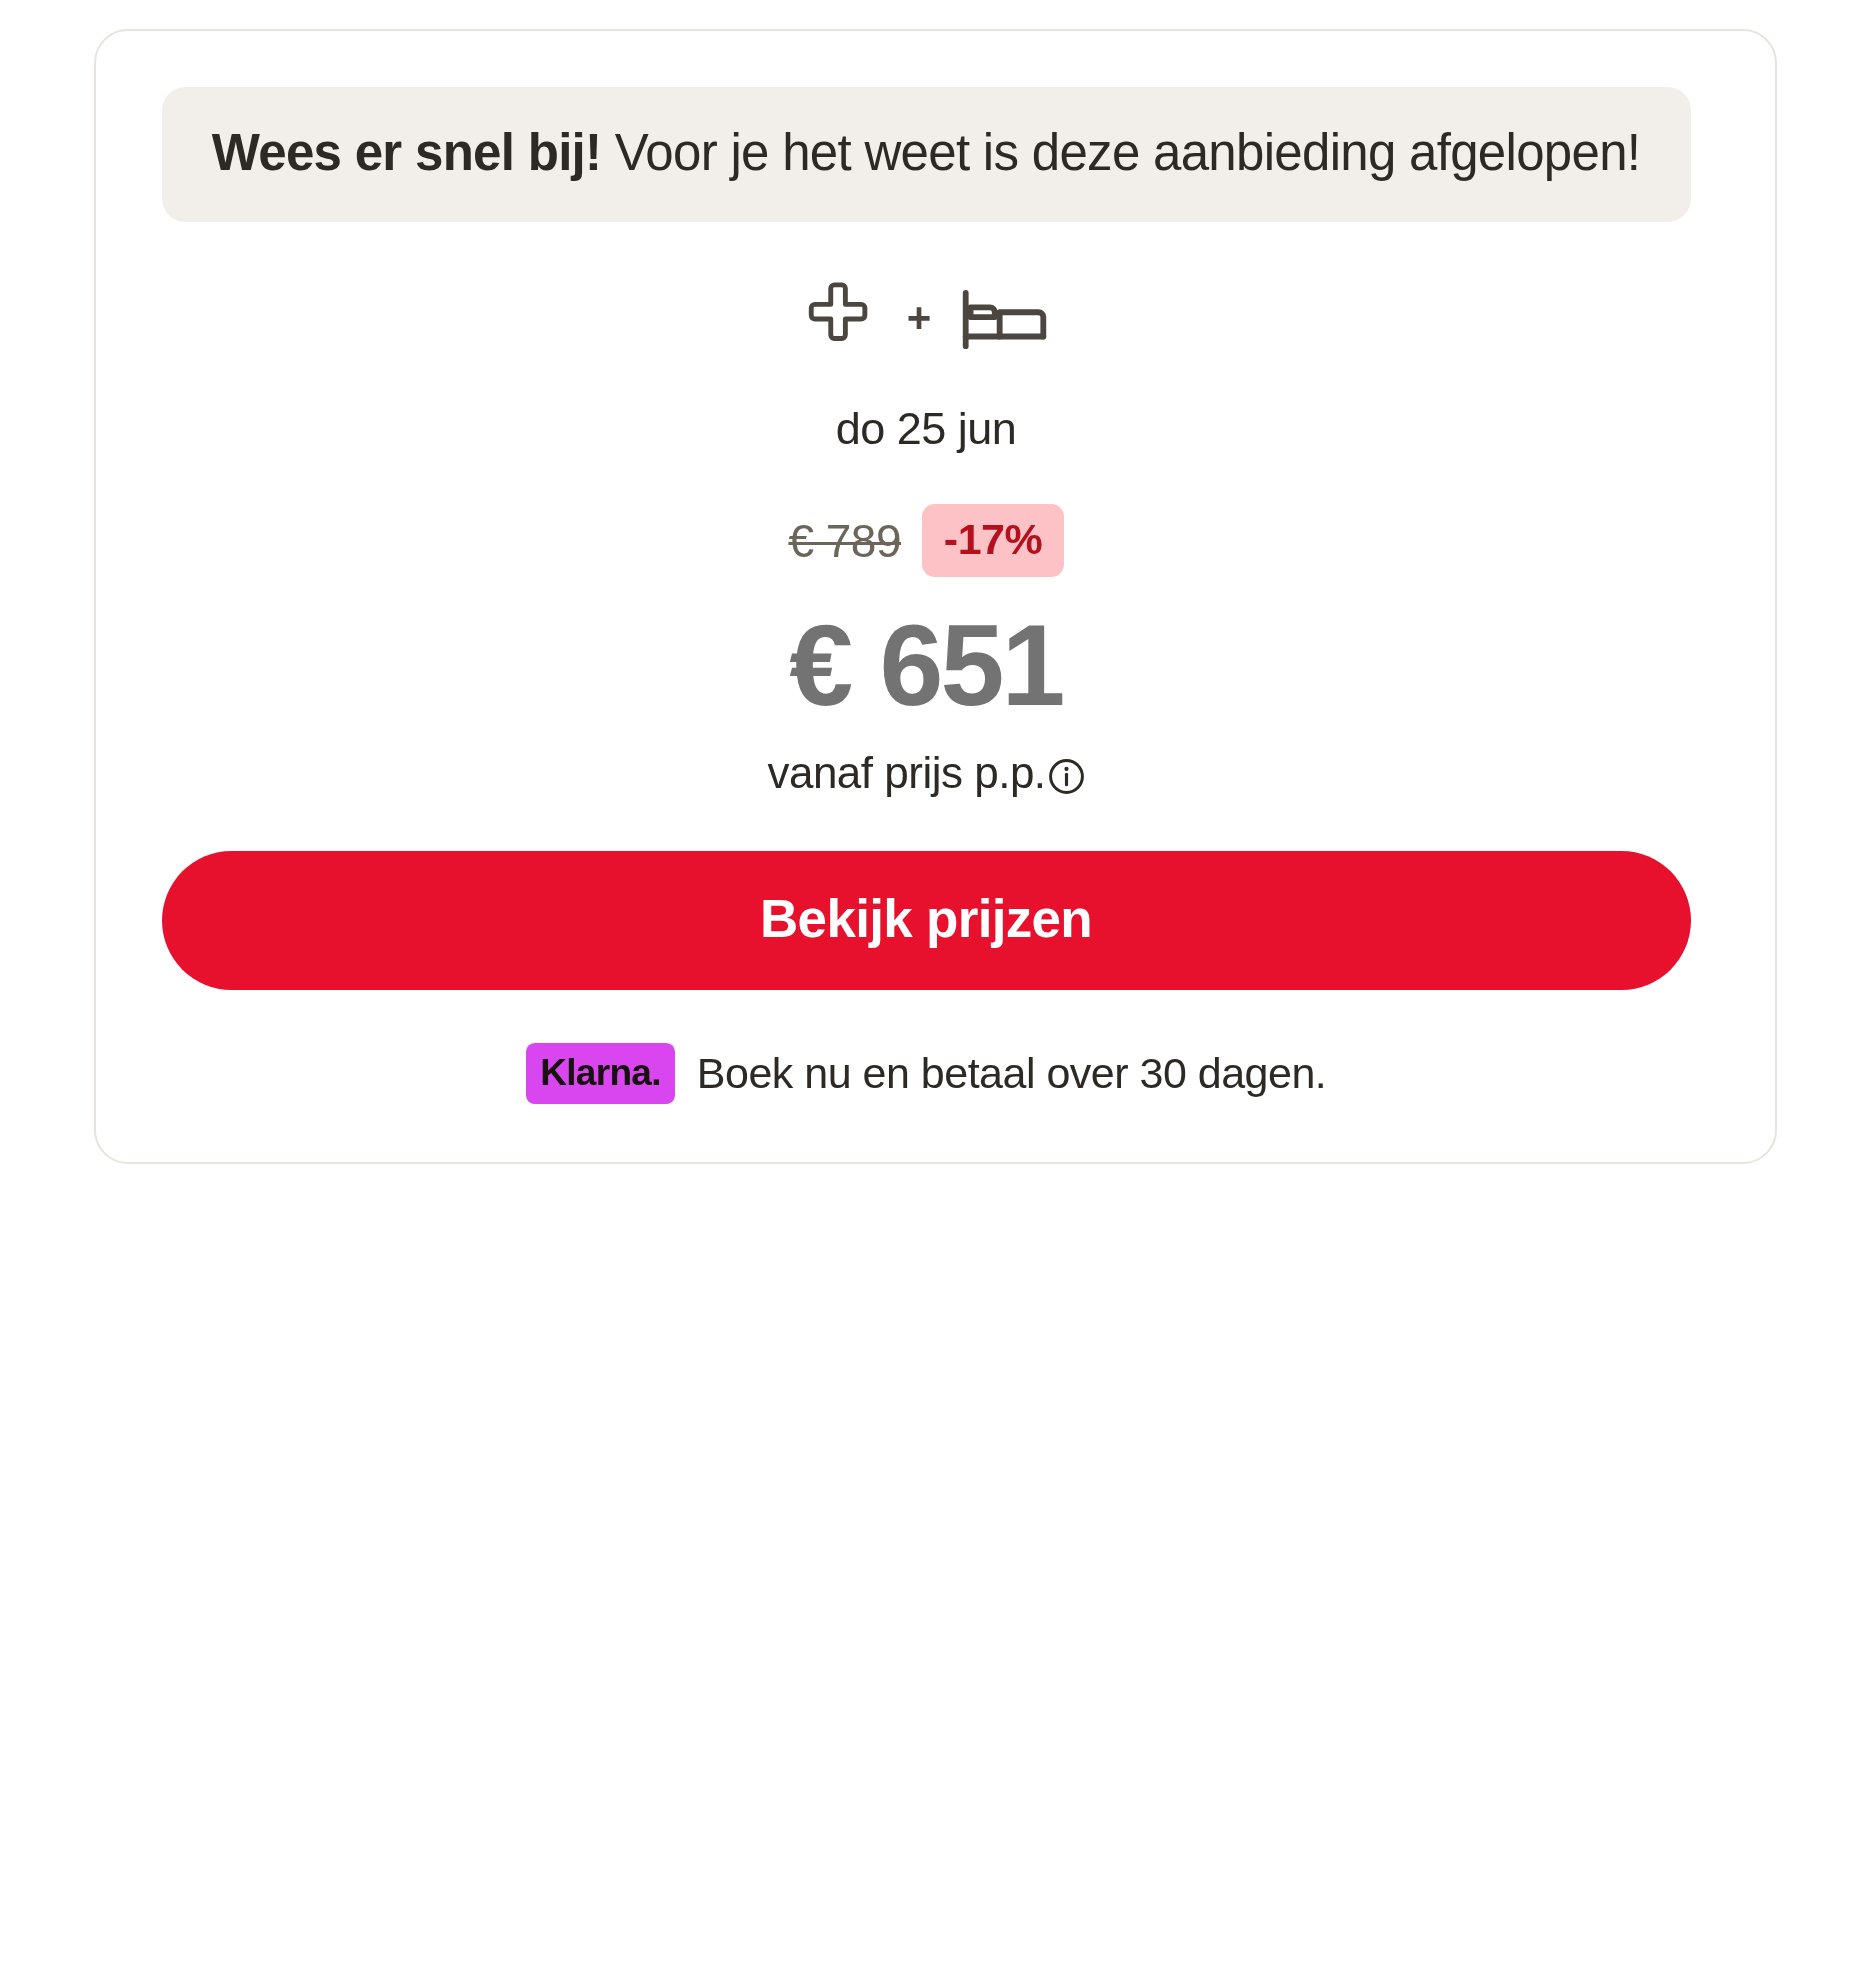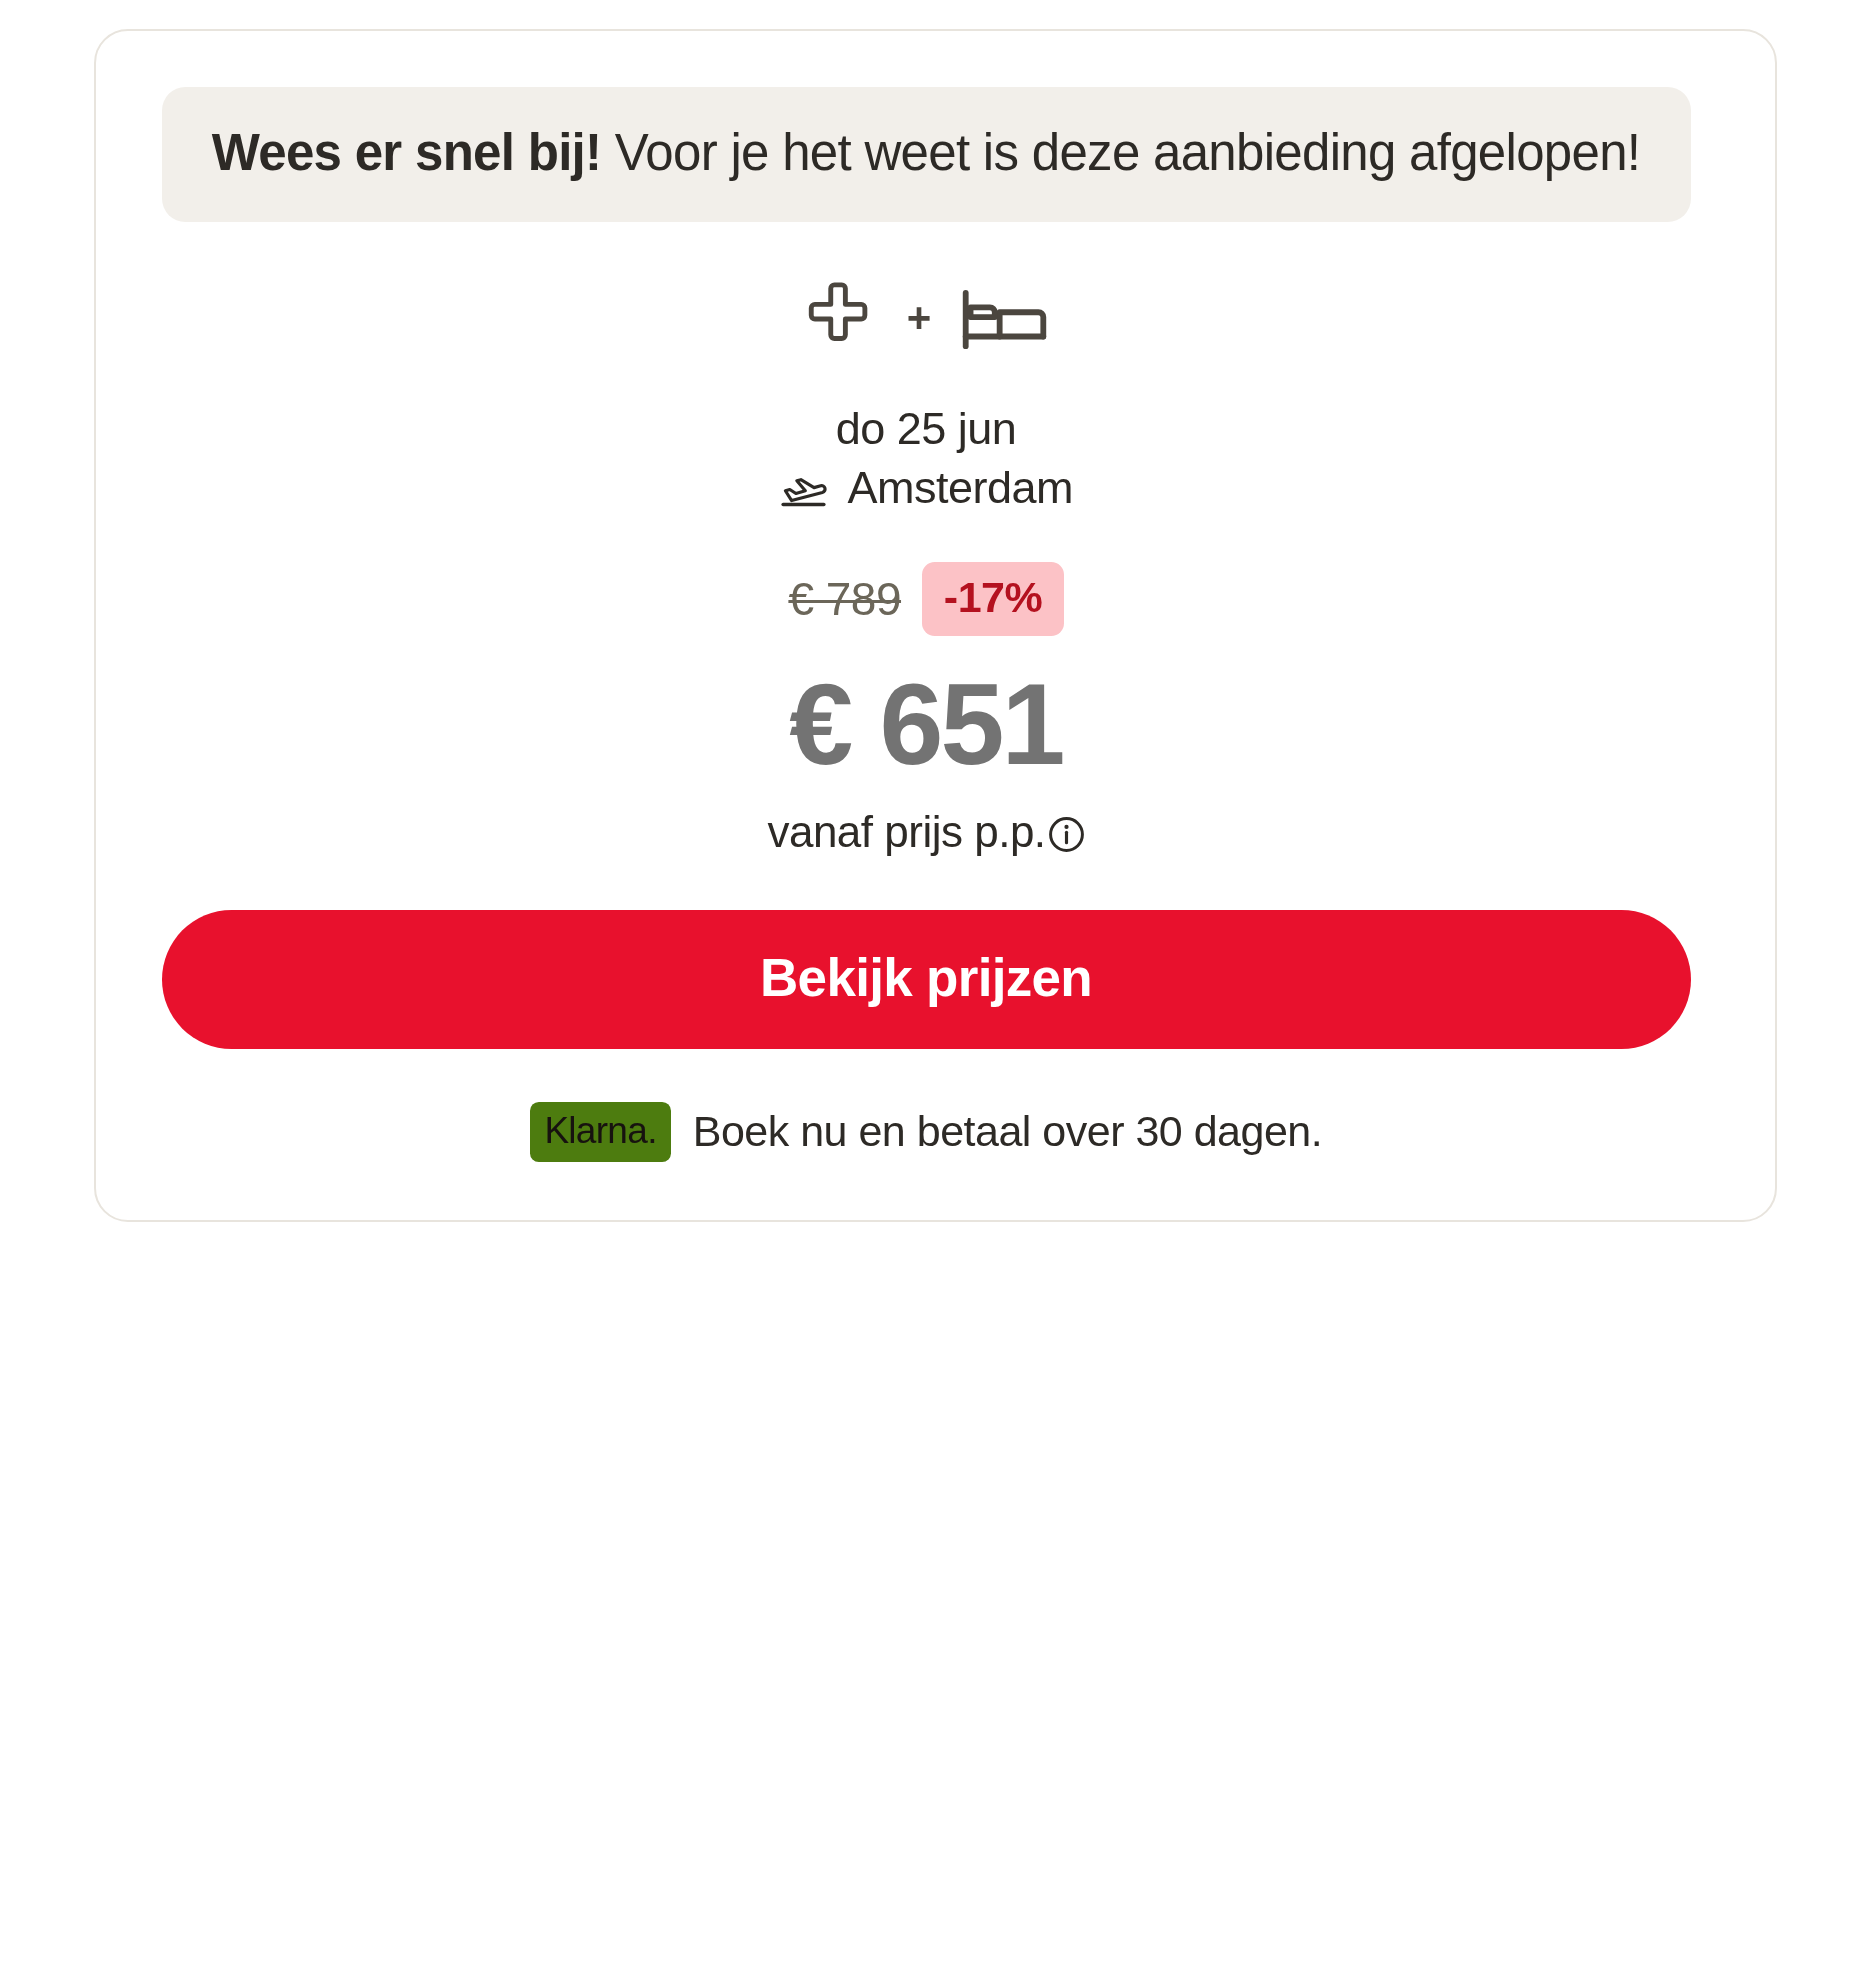--- a/index.html
+++ b/index.html
@@ -170,25 +170,25 @@
 
   
   .klarna-row {
     margin-top: 53px;
     display: flex;
     align-items: center;
     justify-content: center;
     gap: 21.4px;
   }
   .klarna-logo {
-    background: #4d7c0f;
+    background: #d946ef;
     border-radius: 8.8px;
     padding: 10.7px 14.6px 12.7px 14.6px;
     font-size: 37px;
-    font-weight: 400;
+    font-weight: 700;
     letter-spacing: -0.7px;
     color: #17120f;
     line-height: 1;
   }
   .klarna-text {
     font-size: 43px;
     letter-spacing: -0.5px;
     color: #2d2a26;
   }
 </style>
@@ -215,29 +215,20 @@
           <path d="M4 4V26" stroke="#4b463f" stroke-width="2.4" stroke-linecap="round"></path>
           <path d="M4 22H36" stroke="#4b463f" stroke-width="2.4" stroke-linecap="round"></path>
           <path d="M36 22V14C36 12.9 35.1 12 34 12H18V22" stroke="#4b463f" stroke-width="2.4" stroke-linejoin="round" stroke-linecap="round"></path>
           <path d="M6 10H14C15.1 10 16 10.9 16 12V14H6V10Z" stroke="#4b463f" stroke-width="2.4" stroke-linejoin="round"></path>
         </svg>
       </span>
     </div>
 
     <div class="trip-details">
       <div class="trip-line">do 25 jun</div>
-      <div class="trip-line departure">
-        <span class="departure-icon">
-          <svg class="icon-svg" width="49" height="37" viewBox="0 0 26 20" fill="none" xmlns="http://www.w3.org/2000/svg">
-            <path d="M2 17H24" stroke="#2d2a26" stroke-width="1.9" stroke-linecap="round"></path>
-            <path d="M3.2 9.6L5.6 8.9L8.9 11.1L14 9.6L9.4 4.2L11.6 3.6L18.7 7.9L22.3 6.9C23.3 6.6 24.3 7.2 24.6 8.2C24.8 9.2 24.2 10.2 23.2 10.5L6.6 14.9L3.2 9.6Z" stroke="#2d2a26" stroke-width="1.7" stroke-linejoin="round"></path>
-          </svg>
-        </span>
-        <span>Amsterdam</span>
-      </div>
     </div>
 
     <div class="price-block">
       <div class="old-price-row">
         <span class="old-price">€ 789</span>
         <span class="discount-badge">-17%</span>
       </div>
       <div class="current-price">€ 651</div>
       <div class="price-note">
         <span>vanaf prijs p.p.</span>

